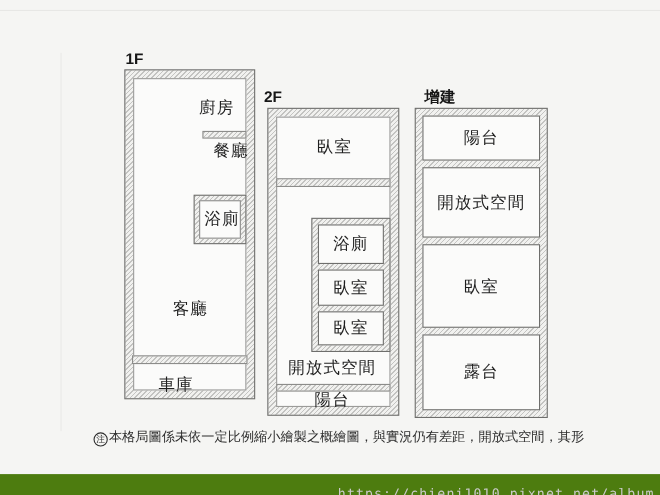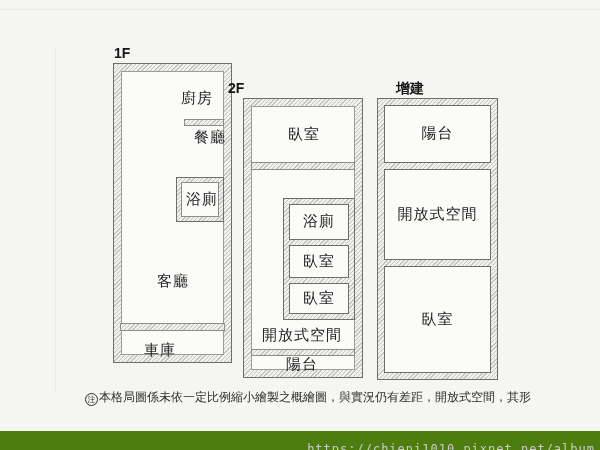--- a/index.html
+++ b/index.html
@@ -73,21 +73,21 @@
 
     <div class="wall hatch" style="left:6px;right:6px;top:259px;height:8px;"></div>
 
     <div class="room-label" style="left:83px;top:34px;">廚房</div>
     <div class="room-label" style="left:96px;top:73px;">餐廳</div>
     <div class="room-label" style="left:88px;top:135px;">浴廁</div>
     <div class="room-label" style="left:59px;top:217px;">客廳</div>
     <div class="room-label" style="left:46px;top:286px;">車庫</div>
   </div>
 
-  <div class="plan-title" style="left:228px;top:80px;">2F</div>
+  <div class="plan-title" style="left:240px;top:80px;">2F</div>
 
   <div class="plan hatch" style="left:243px;top:98px;width:120px;height:280px;">
     <div class="plan-inner"></div>
 
     <div class="wall hatch" style="left:7px;right:7px;top:63px;height:8px;"></div>
 
     <div class="roombox hatch" style="left:39px;right:7px;top:99px;height:122px;">
       <div class="midbox-col">
         <div class="cell" style="flex:36;">
           <div class="room-label">浴廁</div>
@@ -101,32 +101,35 @@
       </div>
     </div>
 
     <div class="wall hatch" style="left:7px;right:7px;top:250px;height:7px;"></div>
 
     <div class="room-label" style="left:60px;top:35px;">臥室</div>
     <div class="room-label" style="left:58px;top:236px;">開放式空間</div>
     <div class="room-label" style="left:58px;top:265px;">陽台</div>
   </div>
 
-  <div class="plan-title" style="left:396px;top:80px;">增建</div>
+  <div class="plan-title" style="left:386px;top:80px;">增建</div>
 
   <div class="plan hatch" style="left:377px;top:98px;width:121px;height:282px;">
     <div class="ext-col">
       <div class="cell" style="flex:34;">
         <div class="room-label">陽台</div>
       </div>
       <div class="cell" style="flex:54;">
         <div class="room-label">開放式空間</div>
       </div>
       <div class="cell" style="flex:64;">
         <div class="room-label">臥室</div>
+      </div>
+      <div class="cell" style="flex:58;">
+        <div class="room-label">露台</div>
       </div>
     </div>
   </div>
 
   <div class="note">
     <span class="note-sym">注</span><span>本格局圖係未依一定比例縮小繪製之概繪圖，與實況仍有差距，開放式空間，其形</span><br>
   </div>
 
   <div class="footer-bar">
     <span class="url">https://chieni1010.pixnet.net/album</span>

